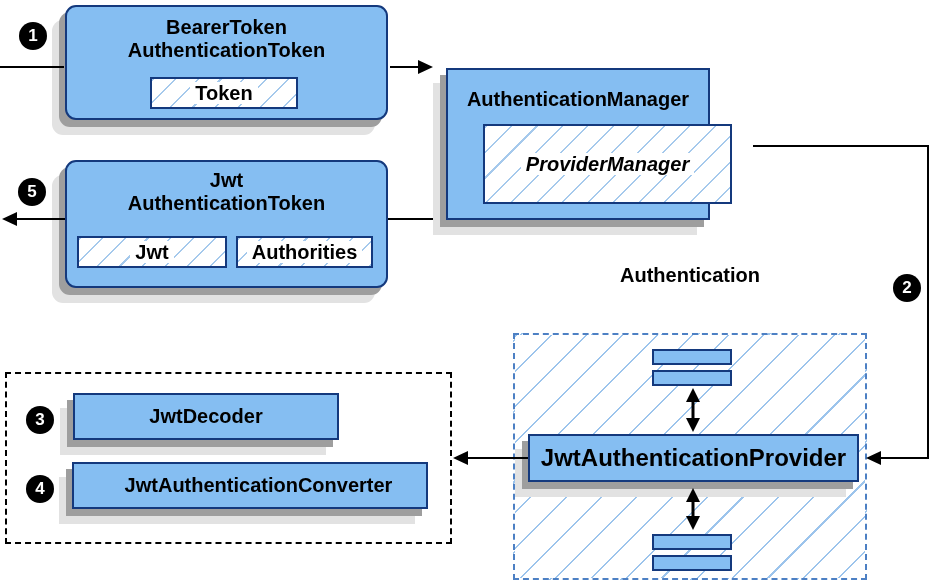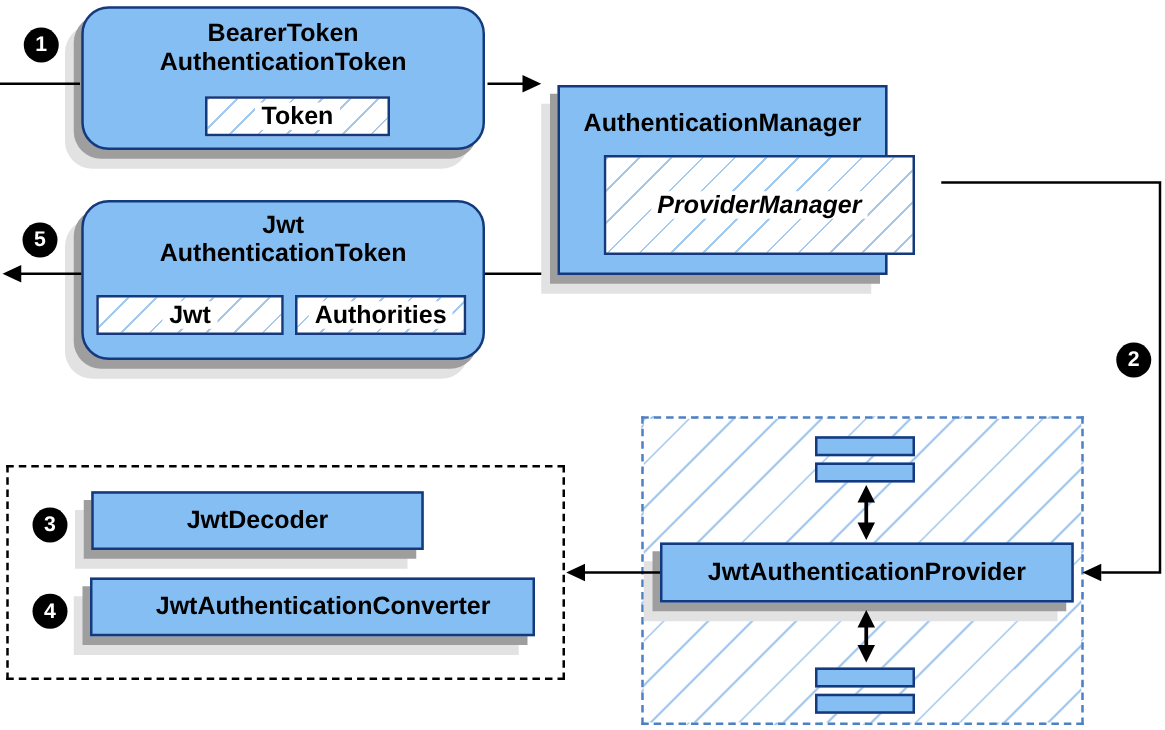--- a/index.html
+++ b/index.html
@@ -5,21 +5,21 @@
   html,body{margin:0;padding:0;background:#ffffff;}
   #stage{
     position:relative;width:932px;height:584px;background:#ffffff;overflow:hidden;
     font-family:"Liberation Sans",sans-serif;font-weight:bold;color:#000;
   }
   .node{
     position:absolute;box-sizing:border-box;
     background:#85bef2;border:2px solid #14397d;
     box-shadow:-6px 7px 0 #9e9e9e,-13px 15px 0 #e2e2e2;
   }
-  .rounded{border-radius:22px;}
+  .rounded{border-radius:11px;}
   .node-title{padding-top:9px;text-align:center;font-size:20px;line-height:23px;}
   .chip{
     position:absolute;box-sizing:border-box;background:#fff;border:2px solid #14397d;
     display:flex;align-items:center;justify-content:center;font-size:20px;
     background-image:repeating-linear-gradient(135deg,#a5c9ec 0,#a5c9ec 1.5px,transparent 1.5px,transparent 16px);
   }
   .chip .halo{background:#ffffff;padding:0 5px;line-height:1.1;}
   .big-hatch{
     background-image:repeating-linear-gradient(135deg,#a5c9ec 0,#a5c9ec 1.5px,transparent 1.5px,transparent 18px);
     font-style:italic;
@@ -57,21 +57,21 @@
   <div class="badge" style="left:893px;top:274px;">2</div>
   <div class="badge" style="left:26px;top:406px;">3</div>
   <div class="badge" style="left:26px;top:475px;">4</div>
   <div class="badge" style="left:18px;top:178px;">5</div>
 
   <div class="node rounded" style="left:65px;top:5px;width:323px;height:115px;">
     <div class="node-title">
       <div>BearerToken</div>
       <div>AuthenticationToken</div>
     </div>
-    <div class="chip" style="left:97px;top:70px;width:148px;height:32px;">
+    <div class="chip" style="left:83px;top:70px;width:148px;height:32px;">
       <span class="halo">Token</span>
     </div>
   </div>
 
   <div class="node" style="left:446px;top:68px;width:264px;height:152px;">
     <div class="node-title" style="padding-top:18px;">AuthenticationManager</div>
     <div class="chip big-hatch" style="left:35px;top:54px;width:249px;height:80px;">
       <span class="halo">ProviderManager</span>
     </div>
   </div>
@@ -83,30 +83,31 @@
     </div>
     <div class="chip" style="left:10px;top:74px;width:150px;height:32px;">
       <span class="halo">Jwt</span>
     </div>
     <div class="chip" style="left:169px;top:74px;width:137px;height:32px;">
       <span class="halo">Authorities</span>
     </div>
   </div>
 
   <div id="group-label">
+    <div>Authentication</div>
   </div>
 
   <div id="providers-container">
     <div class="provider-bar" style="top:14px;"></div>
     <div class="provider-bar" style="top:35px;"></div>
     <div class="provider-bar" style="top:199px;"></div>
     <div class="provider-bar" style="top:220px;"></div>
   </div>
 
-  <div class="node center-text" style="left:528px;top:434px;width:331px;height:48px;font-size:20px;">JwtAuthenticationProvider</div>
+  <div class="node center-text" style="left:528px;top:434px;width:331px;height:48px;font-size:24px;">JwtAuthenticationProvider</div>
 
   <div id="tools-group"></div>
 
   <div class="node center-text" style="left:73px;top:393px;width:266px;height:47px;font-size:20px;">JwtDecoder</div>
 
   <div class="node center-text" style="left:72px;top:462px;width:356px;height:47px;font-size:20px;padding-left:17px;">JwtAuthenticationConverter</div>
 
   <svg id="connector-layer" width="932" height="584" viewBox="0 0 932 584">
     <g stroke="#000" stroke-width="2" fill="#000">
 

